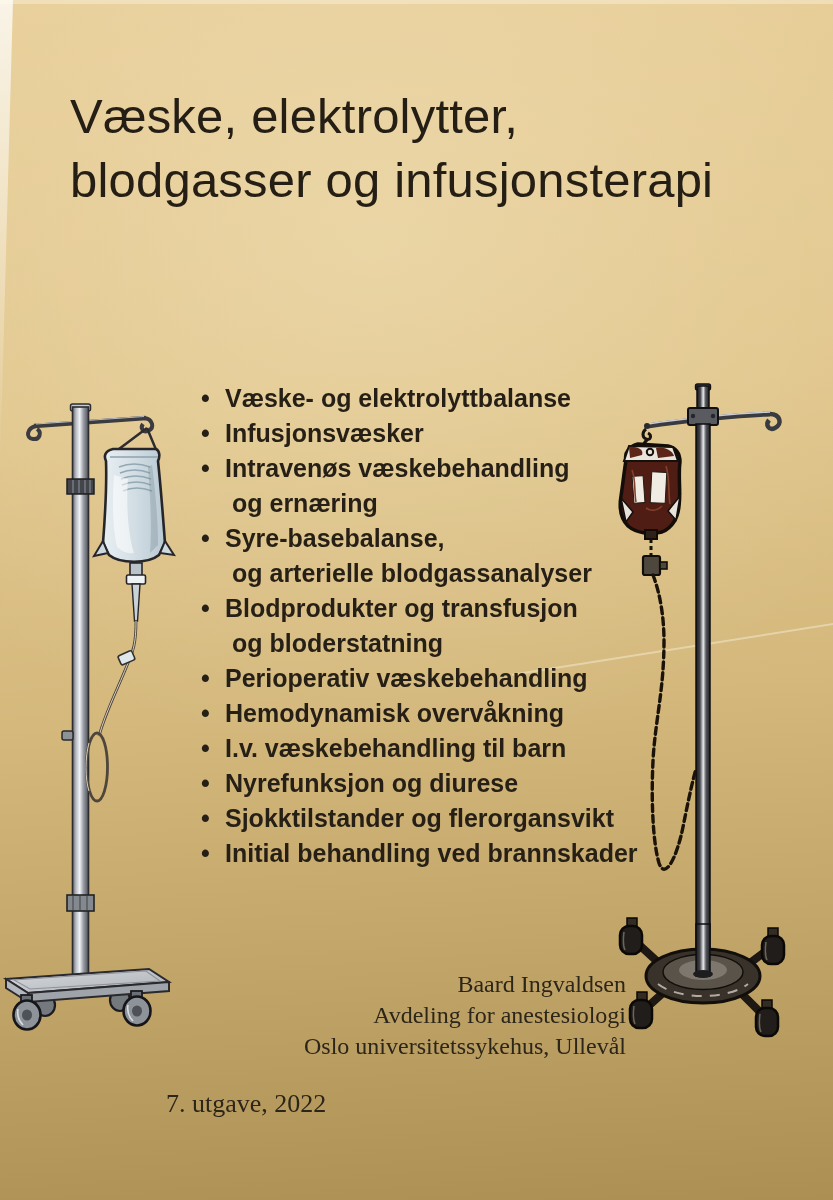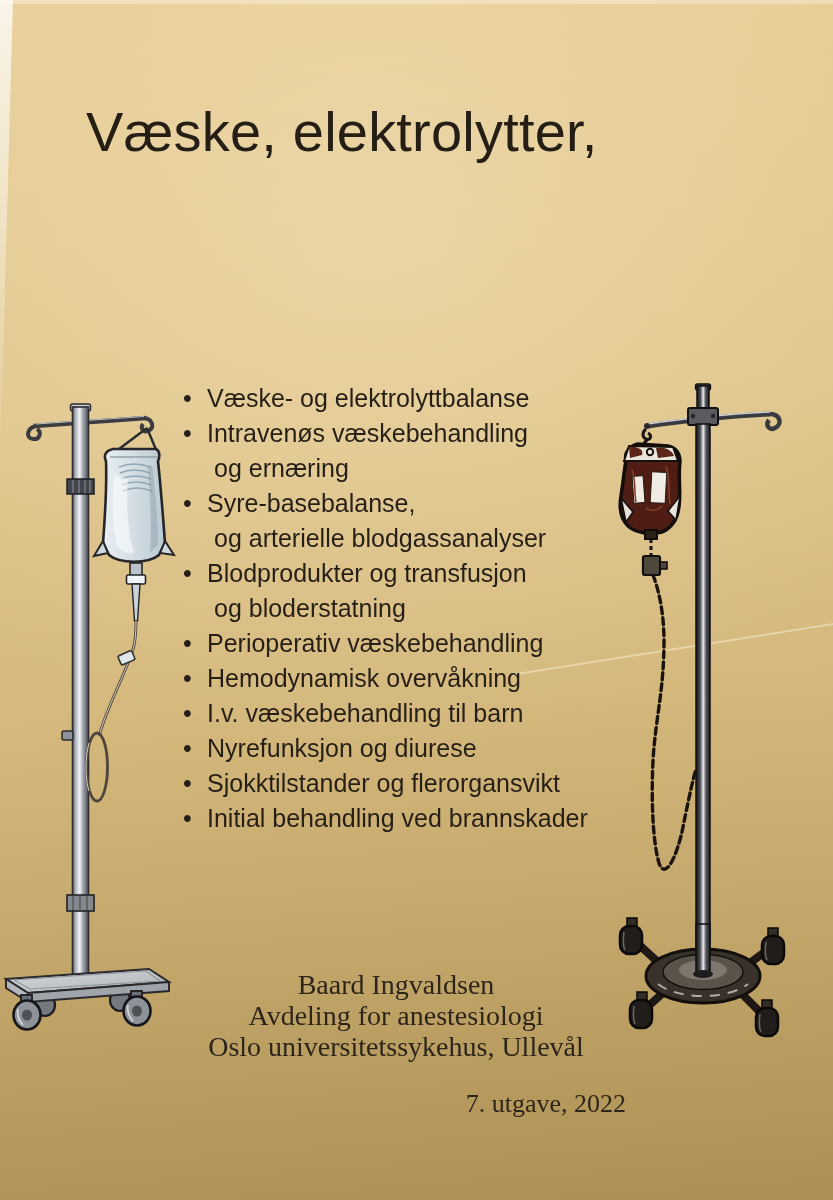--- a/index.html
+++ b/index.html
@@ -20,59 +20,60 @@
   .top-sheen{
     position:absolute;left:0;top:0;width:100%;height:4px;
     background:rgba(255,252,240,.35);
   }
   .crease{
     position:absolute;left:510px;top:648px;width:330px;height:2px;
     background:rgba(255,252,238,.38);
     transform:rotate(-9deg);
   }
   .title{
-    position:absolute;left:70px;top:84px;margin:16px;
-    font-size:56px;line-height:64px;font-weight:400;
+    position:absolute;left:70px;top:84px;margin:0;
+    font-size:49px;line-height:64px;font-weight:400;
     color:#241e15;letter-spacing:.2px;
   }
   .title .tl{display:block;white-space:nowrap;}
   .topics{
-    position:absolute;left:183px;top:381px;
-    font-size:25px;line-height:35px;color:#251f16;
+    position:absolute;left:201px;top:381px;
+    font-size:25px;line-height:35px;color:#251f16;font-weight:bold;
   }
   .topic-line{white-space:nowrap;}
   .topic-line .bullet{display:inline-block;width:24px;}
   .topic-line.cont{padding-left:31px;}
   .credits{
     position:absolute;left:166px;top:969px;width:460px;
-    text-align:center;
+    text-align:right;
     font-family:"Liberation Serif", serif;
-    font-size:28px;line-height:31px;color:#2c2519;
+    font-size:24px;line-height:31px;color:#2c2519;
   }
   .edition{
     position:absolute;left:166px;top:1089px;width:460px;
-    text-align:right;
+    text-align:left;
     font-family:"Liberation Serif", serif;
     font-size:26px;color:#2c2519;
   }
   .stand{position:absolute;}
   .stand-left{left:0;top:395px;}
   .stand-right{left:600px;top:380px;}
 </style>
 </head>
 <body>
 
 <div class="stage">
 
   <div class="edge-wedge"></div>
   <div class="top-sheen"></div>
   <div class="crease"></div>
 
   <h1 class="title">
     <span class="tl">Væske, elektrolytter,</span>
+    <span class="tl">blodgasser og infusjonsterapi</span>
   </h1>
 
   <svg class="stand stand-left" width="180" height="660" viewBox="0 0 180 660">
     <defs>
       <linearGradient id="gPoleL" x1="0" y1="0" x2="1" y2="0">
         <stop offset="0" stop-color="#5f6166"></stop>
           <stop offset=".22" stop-color="#b9bdc4"></stop>
         <stop offset=".45" stop-color="#f1f3f5"></stop>
           <stop offset=".68" stop-color="#9a9ea6"></stop>
         <stop offset="1" stop-color="#4e5055"></stop>
@@ -142,20 +143,21 @@
       <ellipse cx="27" cy="620" rx="13.5" ry="14.5" fill="#8e939a" stroke="#16161a" stroke-width="2.6"></ellipse>
       <ellipse cx="27" cy="620" rx="5" ry="5.5" fill="#4e5156"></ellipse>
       <ellipse cx="137" cy="616" rx="13.5" ry="14.5" fill="#8e939a" stroke="#16161a" stroke-width="2.6"></ellipse>
       <ellipse cx="137" cy="616" rx="5" ry="5.5" fill="#4e5156"></ellipse>
       <path d="M 18 614 C 17 620 19 626 23 630 M 128 610 C 127 616 129 622 133 626" stroke="#d9dde1" stroke-width="1.6" fill="none"></path>
     </g>
   </svg>
 
   <div class="topics">
       <div class="topic-line"><span class="bullet">•</span><span>Væske- og elektrolyttbalanse</span></div>
+      <div class="topic-line"><span class="bullet">•</span><span>Infusjonsvæsker</span></div>
       <div class="topic-line"><span class="bullet">•</span><span>Intravenøs væskebehandling</span></div>
       <div class="topic-line cont"><span>og ernæring</span></div>
       <div class="topic-line"><span class="bullet">•</span><span>Syre-basebalanse,</span></div>
       <div class="topic-line cont"><span>og arterielle blodgassanalyser</span></div>
       <div class="topic-line"><span class="bullet">•</span><span>Blodprodukter og transfusjon</span></div>
       <div class="topic-line cont"><span>og bloderstatning</span></div>
       <div class="topic-line"><span class="bullet">•</span><span>Perioperativ væskebehandling</span></div>
       <div class="topic-line"><span class="bullet">•</span><span>Hemodynamisk overvåkning</span></div>
       <div class="topic-line"><span class="bullet">•</span><span>I.v. væskebehandling til barn</span></div>
       <div class="topic-line"><span class="bullet">•</span><span>Nyrefunksjon og diurese</span></div>

